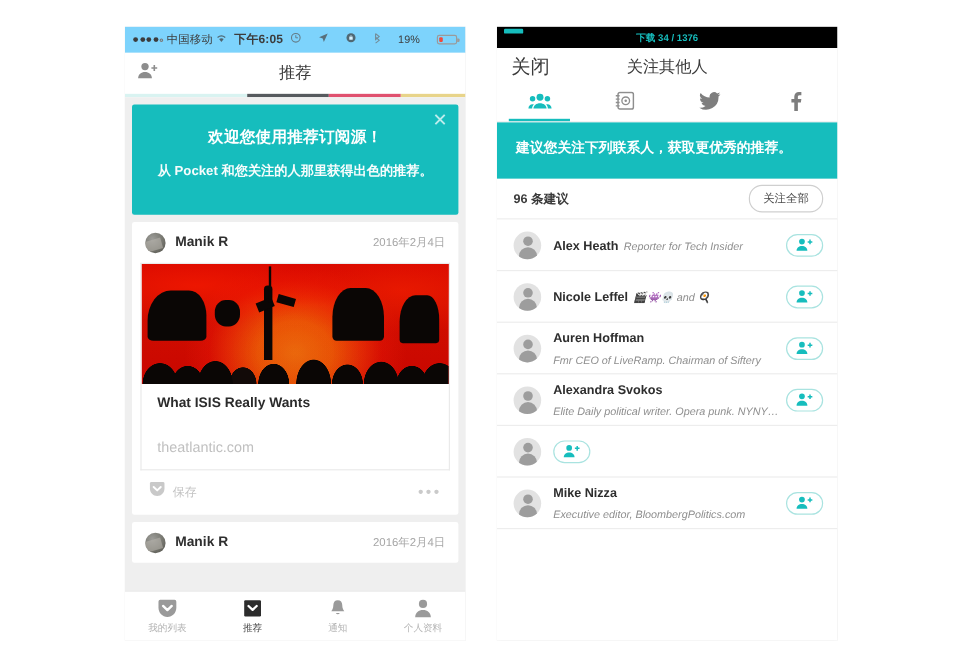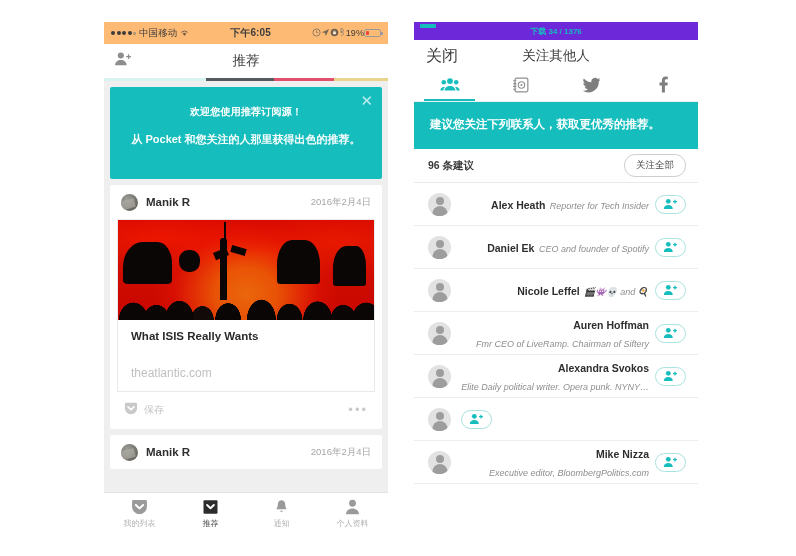--- a/index.html
+++ b/index.html
@@ -24,25 +24,25 @@
     position: absolute; inset: 0;
     background: #fff;
     overflow: hidden;
     box-shadow: 0 0 0 1px rgba(0,0,0,0.045), 0 2px 7px rgba(0,0,0,0.11);
   }
 
   
   .statusbar {
     height: 22px; display: flex; align-items: center;
     padding: 0 7px; font-size: 9.5px; color: #3c3c3c;
-    background: #fdba74; letter-spacing: .1px;
+    background: #7dd3fc; letter-spacing: .1px;
   }
   .sb-left  { display: flex; align-items: center; gap: 3px; flex: 0 0 auto; }
   .sb-mid   { flex: 1 1 auto; text-align: center; font-weight: bold; font-size: 10px; }
-  .sb-right { display: flex; align-items: center; gap: 0; flex: 0 0 auto; }
+  .sb-right { display: flex; align-items: center; gap: 14px; flex: 0 0 auto; }
   .dots { display: flex; align-items: center; gap: 1.5px; }
   .dot { width: 4px; height: 4px; border-radius: 50%; background: #3c3c3c; display: block; }
   .dot.hollow { background: transparent; border: 1px solid #7a7a7a; width: 3px; height: 3px; }
   .carrier { font-size: 9.5px; }
   .sb-ico { display: inline-block; opacity: .72; }
   .batt {
     width: 17px; height: 8.5px; border: 1px solid #9a9a9a; border-radius: 2px;
     position: relative; display: inline-block;
   }
   .batt::after {
@@ -66,21 +66,21 @@
   .colorstrip { height: 2.5px; display: flex; }
   .colorstrip span { display: block; height: 100%; }
 
   
   .feedwrap { position: relative; height: 456px; background: #efefef; overflow: hidden; }
   .welcome {
     margin: 6px 6px 0 6px; background: #16bdbd; color: #fff;
     border-radius: 2px; padding: 18px 20px 20px 20px; position: relative;
     text-align: center; height: 92px;
   }
-  .welcome h2 { font-size: 10px; font-weight: bold; letter-spacing: .2px; margin-bottom: 12px; }
+  .welcome h2 { font-size: 13px; font-weight: bold; letter-spacing: .2px; margin-bottom: 12px; }
   .welcome p { font-size: 11px; line-height: 1.5; font-weight: bold; opacity: .97; }
   .welcome .x {
     position: absolute; right: 9px; top: 6px; font-size: 15px; color: rgba(255,255,255,.72);
     line-height: 1; cursor: pointer; font-weight: 300;
   }
 
   
   .card { margin: 6px 6px 0 6px; background: #fff; border-radius: 2px; }
   .card-head { display: flex; align-items: center; padding: 9px 11px 8px 11px; }
   .avatar-sm {
@@ -141,21 +141,21 @@
     background: #fff; border-top: 1px solid #e4e4e4;
     display: flex; align-items: center;
   }
   .tabitem { flex: 1; text-align: center; cursor: pointer; }
   .tabitem .ti { height: 17px; display: flex; align-items: center; justify-content: center; }
   .tabitem .tl { font-size: 8px; color: #b2b2b2; margin-top: 2.5px; display: block; }
   .tabitem.active .tl { color: #4a4a4a; }
 
   
   .statusbar-r {
-    height: 18px; background: #6d28d9; position: relative;
+    height: 18px; background: #000000; position: relative;
     display: flex; align-items: center; justify-content: center;
   }
   .statusbar-r .dl { font-size: 8px; color: #16bdbd; font-weight: bold; }
   .statusbar-r .greenbar {
     position: absolute; left: 6px; top: 2px; width: 16px; height: 4px;
     background: #16bdbd; border-radius: 1px;
   }
   .navbar-r {
     height: 32px; background: #fff; display: flex; align-items: center;
     padding: 0 12px; position: relative;
@@ -201,21 +201,21 @@
     background: #e2e2e2; position: relative; overflow: hidden;
   }
   .avatar-ph::before {
     content: ""; position: absolute; left: 50%; top: 4px; width: 8px; height: 8px;
     border-radius: 50%; background: #9d9d9d; transform: translateX(-50%);
   }
   .avatar-ph::after {
     content: ""; position: absolute; left: 50%; top: 13.5px; width: 15px; height: 12px;
     border-radius: 8px 8px 0 0; background: #9d9d9d; transform: translateX(-50%);
   }
-  .pmeta { min-width: 0; flex: 1 1 auto; padding-right: 6px; text-align: right; }
+  .pmeta { min-width: 0; flex: 1 1 auto; padding-right: 6px; }
   .pname { font-size: 10.5px; font-weight: bold; color: #2e2e2e; line-height: 1.3; }
   .pdesc {
     font-size: 9px; color: #8e8e8e; font-style: italic; line-height: 1.35;
     white-space: nowrap; overflow: hidden; text-overflow: ellipsis; margin-top: 1px;
   }
   .follow-btn {
     flex: 0 0 auto; width: 31px; height: 19px; border-radius: 10px;
     border: 1px solid #a9e3e0; background: #fff;
     display: flex; align-items: center; justify-content: center; cursor: pointer;
   }
@@ -462,34 +462,20 @@
           </span>
           <span class="follow-btn">
             <svg width="15" height="12" viewBox="0 0 17 13">
                 <circle cx="6" cy="3.4" r="2.7" fill="#16bdbd"></circle>
                 <path d="M.9 12.2 c0-2.8 2.3-4.5 5.1-4.5 s5.1 1.7 5.1 4.5 Z" fill="#16bdbd"></path>
                 <path d="M13.6 1.6 V6 M11.4 3.8 H15.8" stroke="#16bdbd" stroke-width="1.4"></path>
               </svg>
           </span>
         </div>
 
-        <div class="prow">
-          <span class="avatar-ph"></span>
-          <span class="pmeta">
-            <span class="pname">Daniel Ek</span>
-            <span class="pdesc">CEO and founder of Spotify</span>
-          </span>
-          <span class="follow-btn">
-            <svg width="15" height="12" viewBox="0 0 17 13">
-                <circle cx="6" cy="3.4" r="2.7" fill="#16bdbd"></circle>
-                <path d="M.9 12.2 c0-2.8 2.3-4.5 5.1-4.5 s5.1 1.7 5.1 4.5 Z" fill="#16bdbd"></path>
-                <path d="M13.6 1.6 V6 M11.4 3.8 H15.8" stroke="#16bdbd" stroke-width="1.4"></path>
-              </svg>
-          </span>
-        </div>
 
         <div class="prow">
           <span class="avatar-ph"></span>
           <span class="pmeta">
             <span class="pname">Nicole Leffel</span>
             <span class="pdesc emo">🎬👾💀 and 🍳</span>
           </span>
           <span class="follow-btn">
             <svg width="15" height="12" viewBox="0 0 17 13">
                 <circle cx="6" cy="3.4" r="2.7" fill="#16bdbd"></circle>

